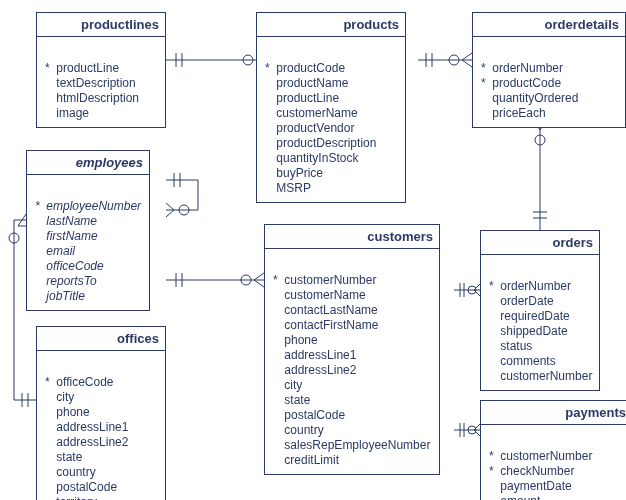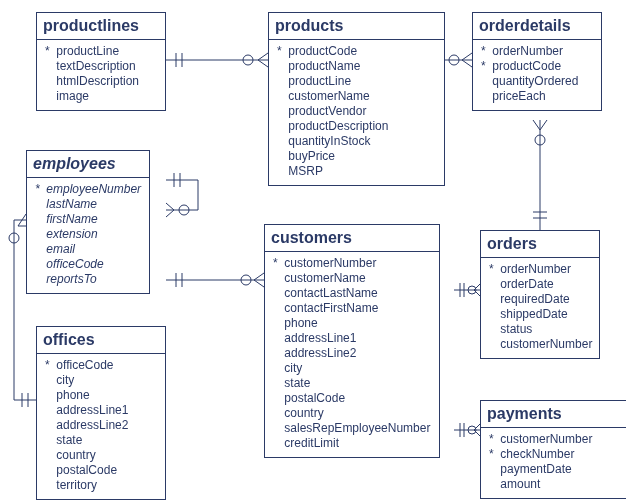--- a/index.html
+++ b/index.html
@@ -22,28 +22,29 @@
     height: 500px;
     pointer-events: none;
   }
   .entity {
     position: absolute;
     border: 1px solid #2b3a66;
     background: #fff;
     box-sizing: border-box;
   }
   .entity-title {
-    text-align: left;
+    text-align: right;
     font-weight: bold;
     border-bottom: 1px solid #2b3a66;
     padding: 4px 6px 4px 6px;
-    font-size: 16px;
+    font-size: 13px;
   }
   .attr-list {
     padding: 4px 8px 6px 8px;
+    margin-top: 20px;
   }
   .attr {
     line-height: 15px;
     white-space: nowrap;
   }
   .attr .star {
     display: inline-block;
     width: 8px;
   }
   .attr.non-key .star {
@@ -146,55 +147,55 @@
   <div class="entity" id="ent-productlines" style="left: 36px; top: 12px; width: 130px;">
     <div class="entity-title">productlines</div>
     <div class="attr-list">
         <div class="attr key"><span class="star">*</span> <span>productLine</span></div>
         <div class="attr non-key"><span class="star">*</span> <span>textDescription</span></div>
         <div class="attr non-key"><span class="star">*</span> <span>htmlDescription</span></div>
         <div class="attr non-key"><span class="star">*</span> <span>image</span></div>
       </div>
   </div>
 
-  <div class="entity" id="ent-products" style="left: 268px; top: 12px; width: 177px;">
+  <div class="entity" id="ent-products" style="left: 256px; top: 12px; width: 150px;">
     <div class="entity-title">products</div>
     <div class="attr-list">
         <div class="attr key"><span class="star">*</span> <span>productCode</span></div>
         <div class="attr non-key"><span class="star">*</span> <span>productName</span></div>
         <div class="attr non-key"><span class="star">*</span> <span>productLine</span></div>
         <div class="attr non-key"><span class="star">*</span> <span>customerName</span></div>
         <div class="attr non-key"><span class="star">*</span> <span>productVendor</span></div>
         <div class="attr non-key"><span class="star">*</span> <span>productDescription</span></div>
         <div class="attr non-key"><span class="star">*</span> <span>quantityInStock</span></div>
         <div class="attr non-key"><span class="star">*</span> <span>buyPrice</span></div>
         <div class="attr non-key"><span class="star">*</span> <span>MSRP</span></div>
       </div>
   </div>
 
-  <div class="entity" id="ent-orderdetails" style="left: 472px; top: 12px; width: 130px;">
+  <div class="entity" id="ent-orderdetails" style="left: 472px; top: 12px; width: 154px;">
     <div class="entity-title">orderdetails</div>
     <div class="attr-list">
         <div class="attr key"><span class="star">*</span> <span>orderNumber</span></div>
         <div class="attr key"><span class="star">*</span> <span>productCode</span></div>
         <div class="attr non-key"><span class="star">*</span> <span>quantityOrdered</span></div>
         <div class="attr non-key"><span class="star">*</span> <span>priceEach</span></div>
       </div>
   </div>
 
   <div class="entity" id="ent-employees" style="left: 26px; top: 150px; width: 124px; font-style: italic;">
     <div class="entity-title">employees</div>
     <div class="attr-list">
         <div class="attr key"><span class="star">*</span> <span>employeeNumber</span></div>
         <div class="attr non-key"><span class="star">*</span> <span>lastName</span></div>
         <div class="attr non-key"><span class="star">*</span> <span>firstName</span></div>
-        <div class="attr non-key"><span class="star">*</span> <span>extension</span></div>
         <div class="attr non-key"><span class="star">*</span> <span>email</span></div>
         <div class="attr non-key"><span class="star">*</span> <span>officeCode</span></div>
         <div class="attr non-key"><span class="star">*</span> <span>reportsTo</span></div>
+        <div class="attr non-key"><span class="star">*</span> <span>jobTitle</span></div>
       </div>
   </div>
 
   <div class="entity" id="ent-customers" style="left: 264px; top: 224px; width: 176px;">
     <div class="entity-title">customers</div>
     <div class="attr-list">
         <div class="attr key"><span class="star">*</span> <span>customerNumber</span></div>
         <div class="attr non-key"><span class="star">*</span> <span>customerName</span></div>
         <div class="attr non-key"><span class="star">*</span> <span>contactLastName</span></div>
         <div class="attr non-key"><span class="star">*</span> <span>contactFirstName</span></div>
@@ -211,20 +212,21 @@
   </div>
 
   <div class="entity" id="ent-orders" style="left: 480px; top: 230px; width: 120px;">
     <div class="entity-title">orders</div>
     <div class="attr-list">
         <div class="attr key"><span class="star">*</span> <span>orderNumber</span></div>
         <div class="attr non-key"><span class="star">*</span> <span>orderDate</span></div>
         <div class="attr non-key"><span class="star">*</span> <span>requiredDate</span></div>
         <div class="attr non-key"><span class="star">*</span> <span>shippedDate</span></div>
         <div class="attr non-key"><span class="star">*</span> <span>status</span></div>
+        <div class="attr non-key"><span class="star">*</span> <span>comments</span></div>
         <div class="attr non-key"><span class="star">*</span> <span>customerNumber</span></div>
       </div>
   </div>
 
   <div class="entity" id="ent-offices" style="left: 36px; top: 326px; width: 130px;">
     <div class="entity-title">offices</div>
     <div class="attr-list">
         <div class="attr key"><span class="star">*</span> <span>officeCode</span></div>
         <div class="attr non-key"><span class="star">*</span> <span>city</span></div>
         <div class="attr non-key"><span class="star">*</span> <span>phone</span></div>

